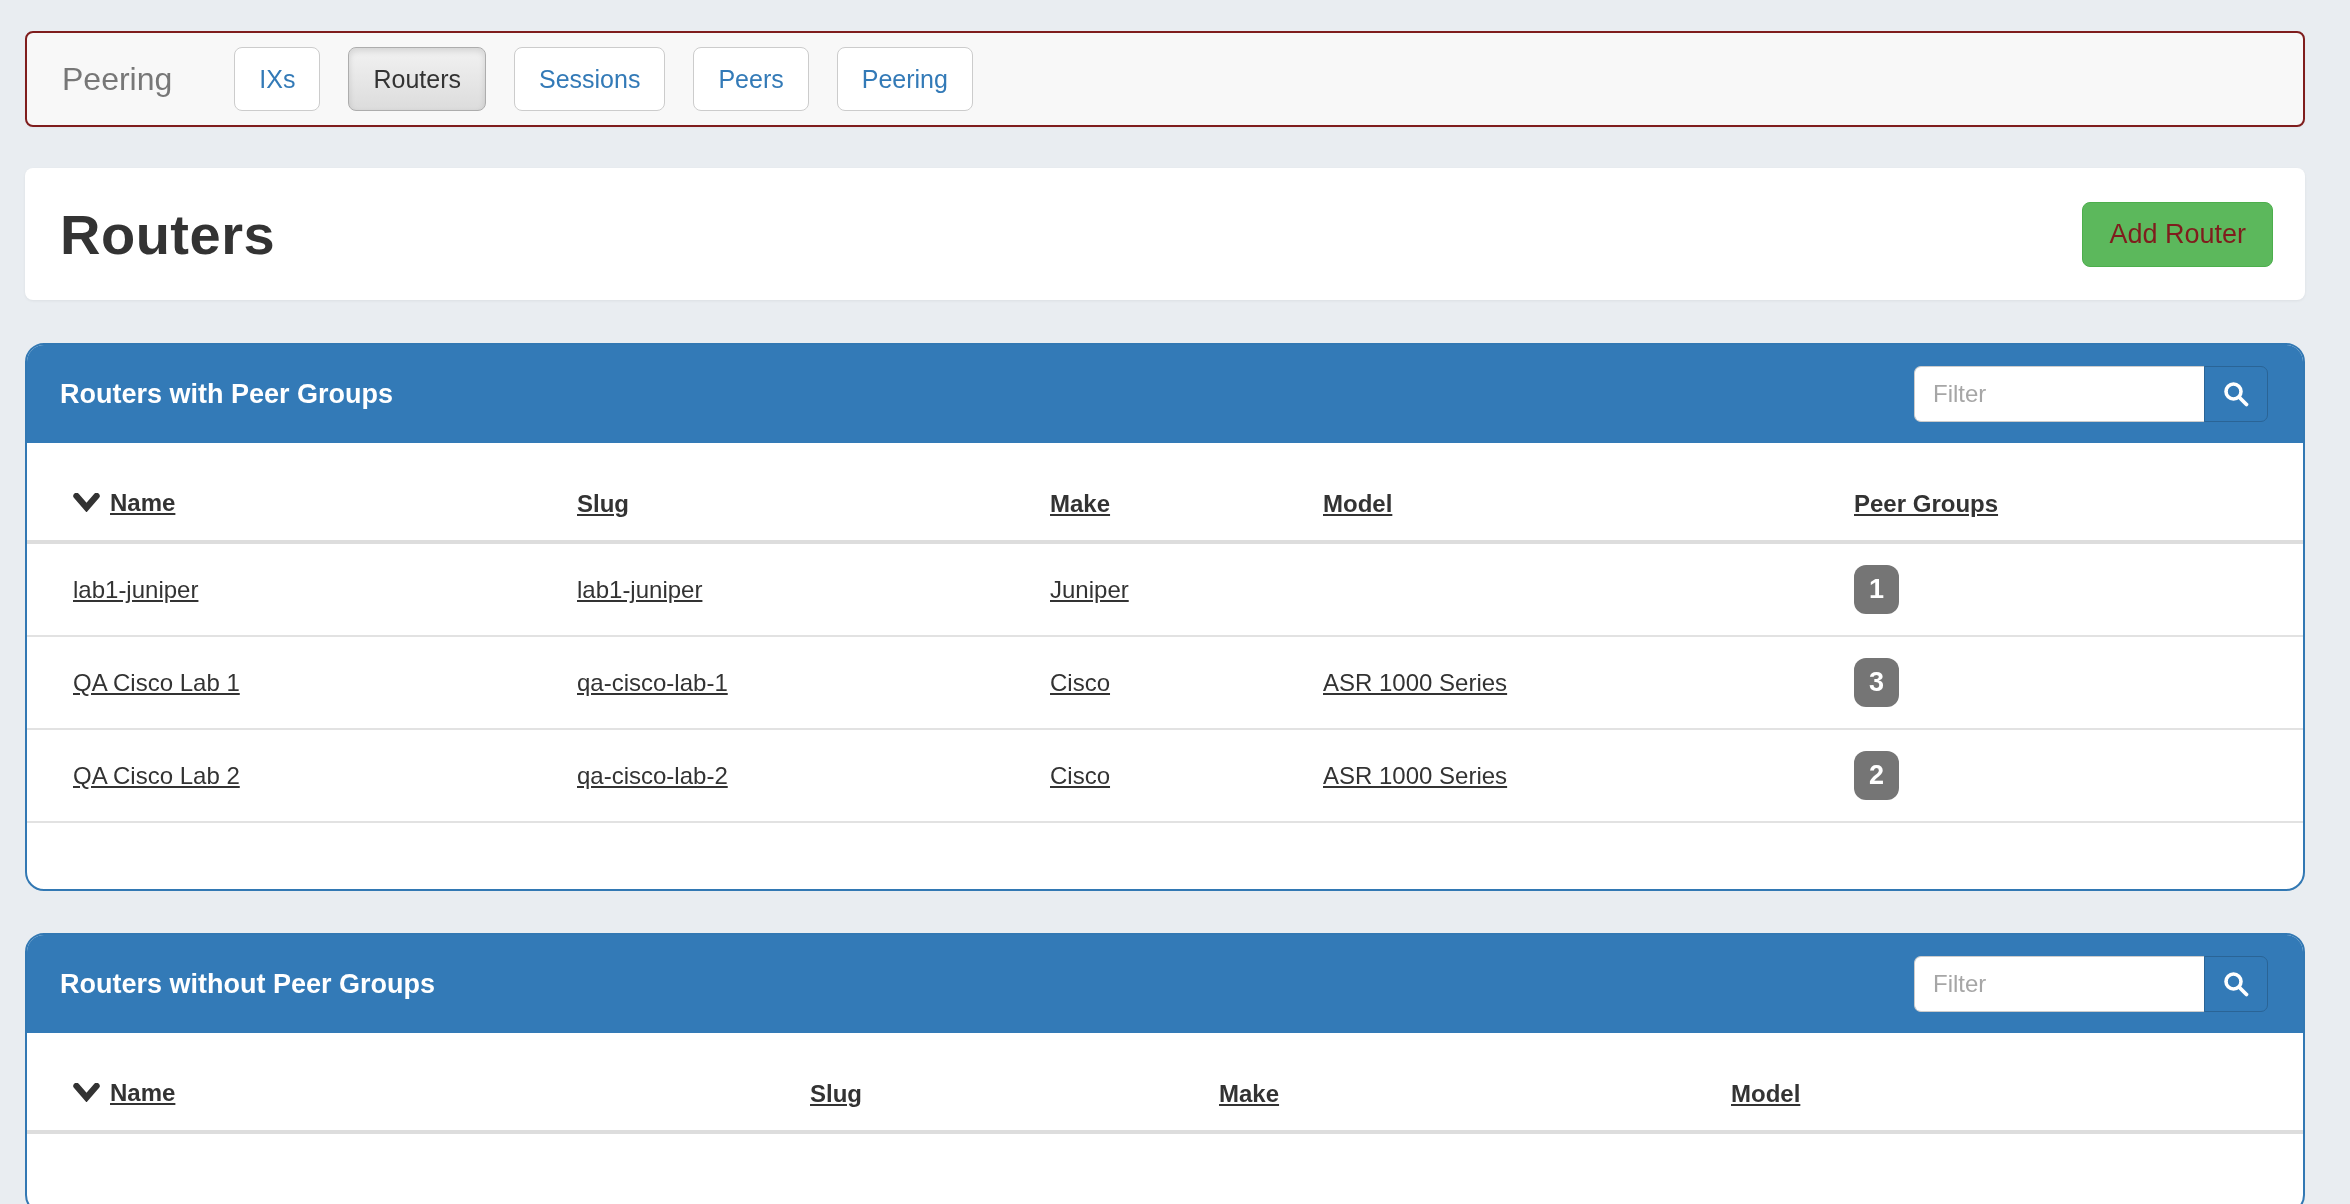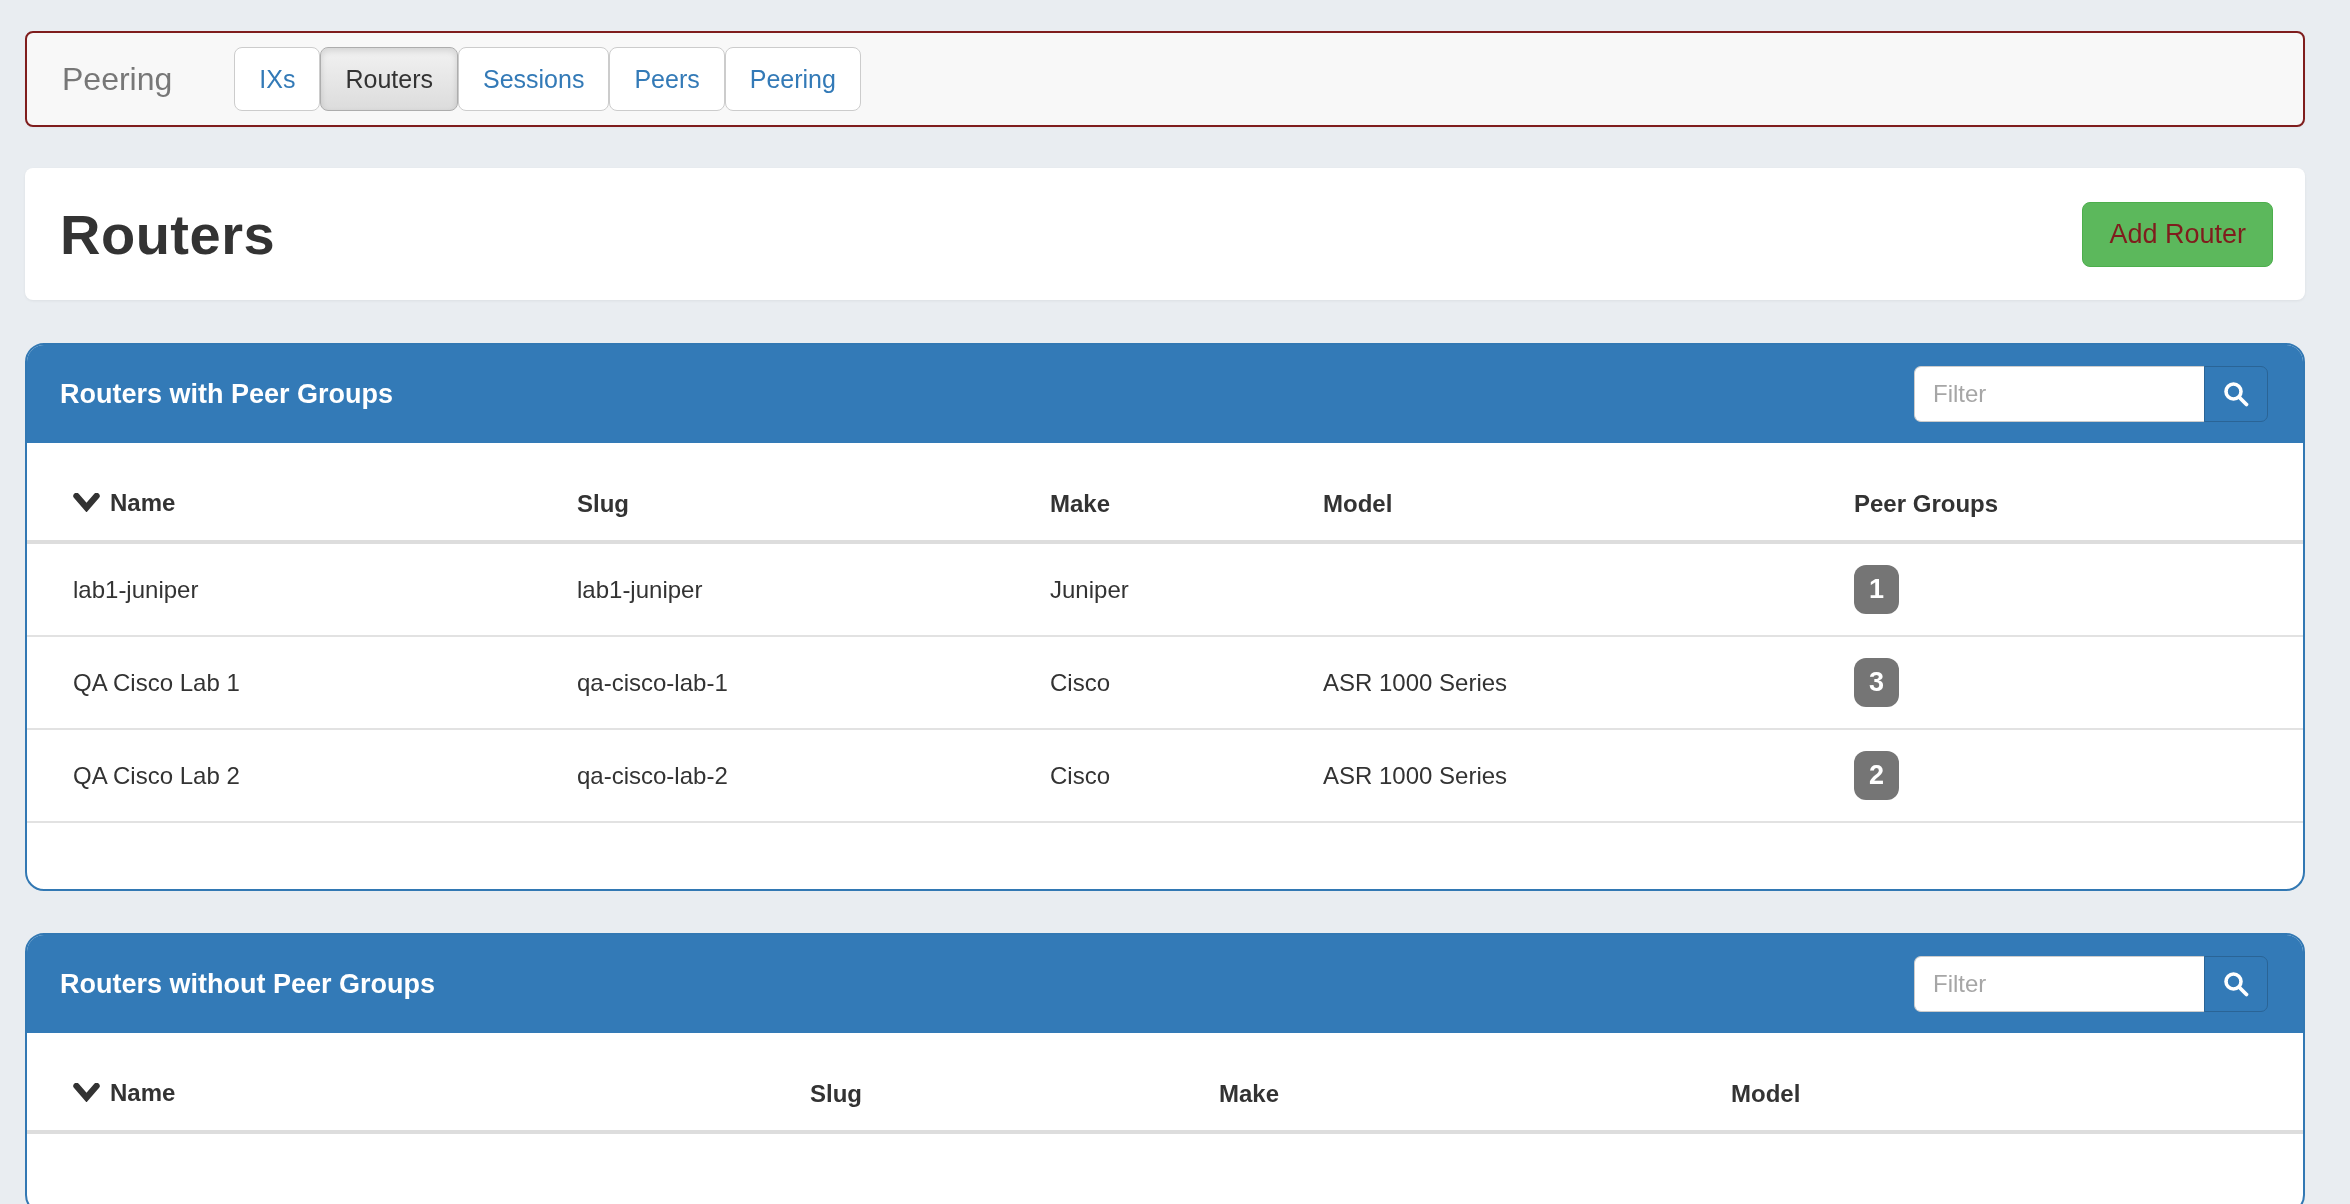--- a/index.html
+++ b/index.html
@@ -17,21 +17,21 @@
   .navbar {
     margin-top: 31px; height: 96px;
     background: #f8f8f8;
     border: 2px solid #7f1d1d;
     border-radius: 8px;
     display: flex; align-items: center;
     padding: 0 35px;
     box-shadow: 0 1px 2px rgba(0,0,0,0.03);
   }
   .brand { font-size: 32px; color: #777; margin-right: 62px; }
-  .nav-tabs { display: flex; }
+  .nav-tabs { display: flex; gap: 28px; }
   .nav-btn {
     height: 64px; padding: 0 24px;
     font-size: 25px; font-family: inherit;
     color: #337ab7; background: #fff;
     border: 1px solid #ccc; border-radius: 8px;
     cursor: pointer; display: flex; align-items: center;
   }
   .nav-btn.active {
     color: #333;
     background: linear-gradient(#f2f2f2, #dcdcdc);
@@ -86,21 +86,21 @@
     border: 1px solid #2a6496;
     border-radius: 0 7px 7px 0;
     display: flex; align-items: center; justify-content: center;
     cursor: pointer; padding: 0;
   }
 
   
   table { width: 100%; border-collapse: collapse; table-layout: fixed; }
   th, td {
     text-align: left; font-size: 24px; color: #333;
-    padding: 21px 12px; overflow: hidden; white-space: nowrap;
+    padding: 21px 12px; overflow: hidden; white-space: nowrap; text-decoration: underline;
   }
   th { font-weight: bold; padding: 46px 12px 22px 12px; border-bottom: 4px solid #ddd; }
   td { border-bottom: 2px solid #e2e2e2; }
   th:first-child, td:first-child { padding-left: 46px; }
   .sort-icon { display: inline-block; vertical-align: -1px; margin-right: 10px; }
   .tbody-pad-1 { height: 66px; }
   .tbody-pad-2 { height: 78px; }
 
   .badge-count {
     display: inline-flex; align-items: center; justify-content: center;

